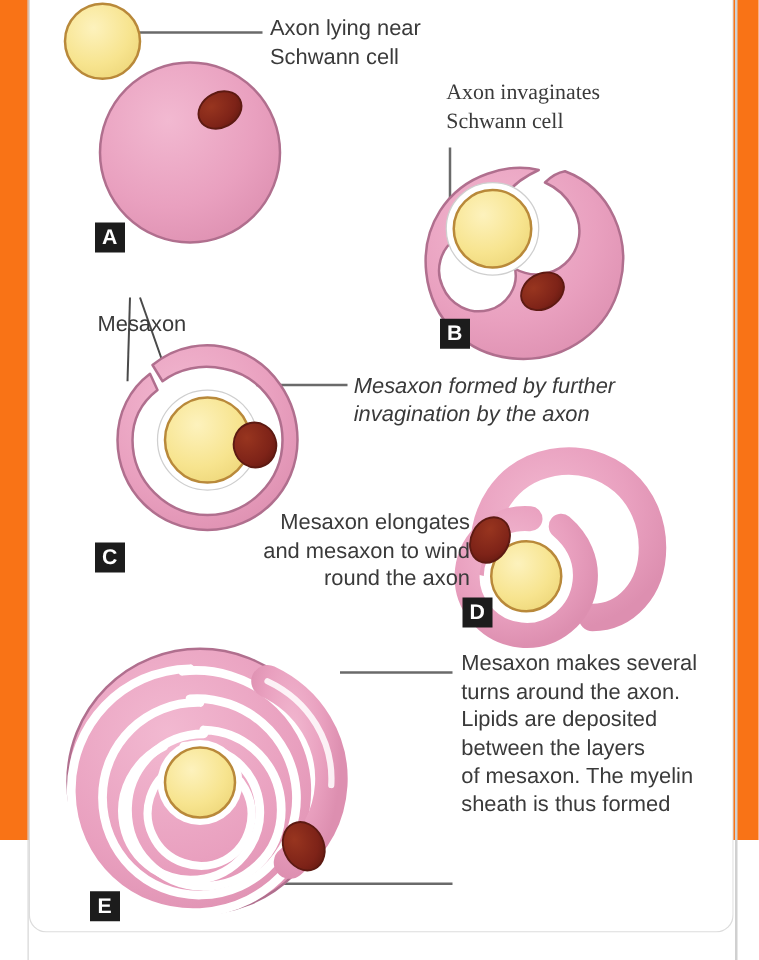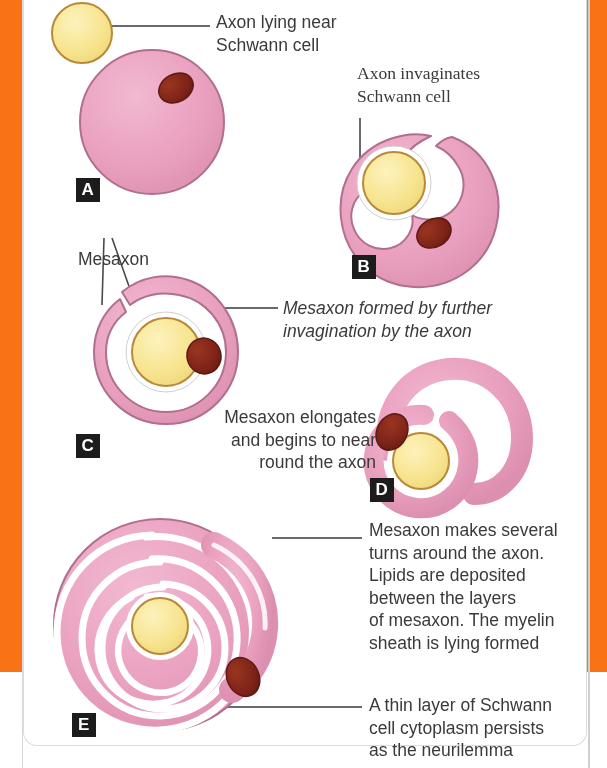--- a/index.html
+++ b/index.html
@@ -236,33 +236,30 @@
 
   <div class="caption cap-b">Axon invaginates
 Schwann cell</div>
 
   <div class="caption cap-mesaxon">Mesaxon</div>
 
   <div class="caption cap-c">Mesaxon formed by further
 invagination by the axon</div>
 
   <div class="caption cap-d">Mesaxon elongates
-and begins to near
+and mesaxon to wind
 round the axon</div>
 
   <div class="caption cap-e">Mesaxon makes several
 turns around the axon.
 Lipids are deposited
 between the layers
 of mesaxon. The myelin
-sheath is lying formed</div>
-
-  <div class="caption cap-neuri">A thin layer of Schwann
-cell cytoplasm persists
-as the neurilemma</div>
+sheath is thus formed</div>
+
 
   <div class="badge badge-a">A</div>
   <div class="badge badge-b">B</div>
   <div class="badge badge-c">C</div>
   <div class="badge badge-d">D</div>
   <div class="badge badge-e">E</div>
 
 </div>
 
 </body></html>

